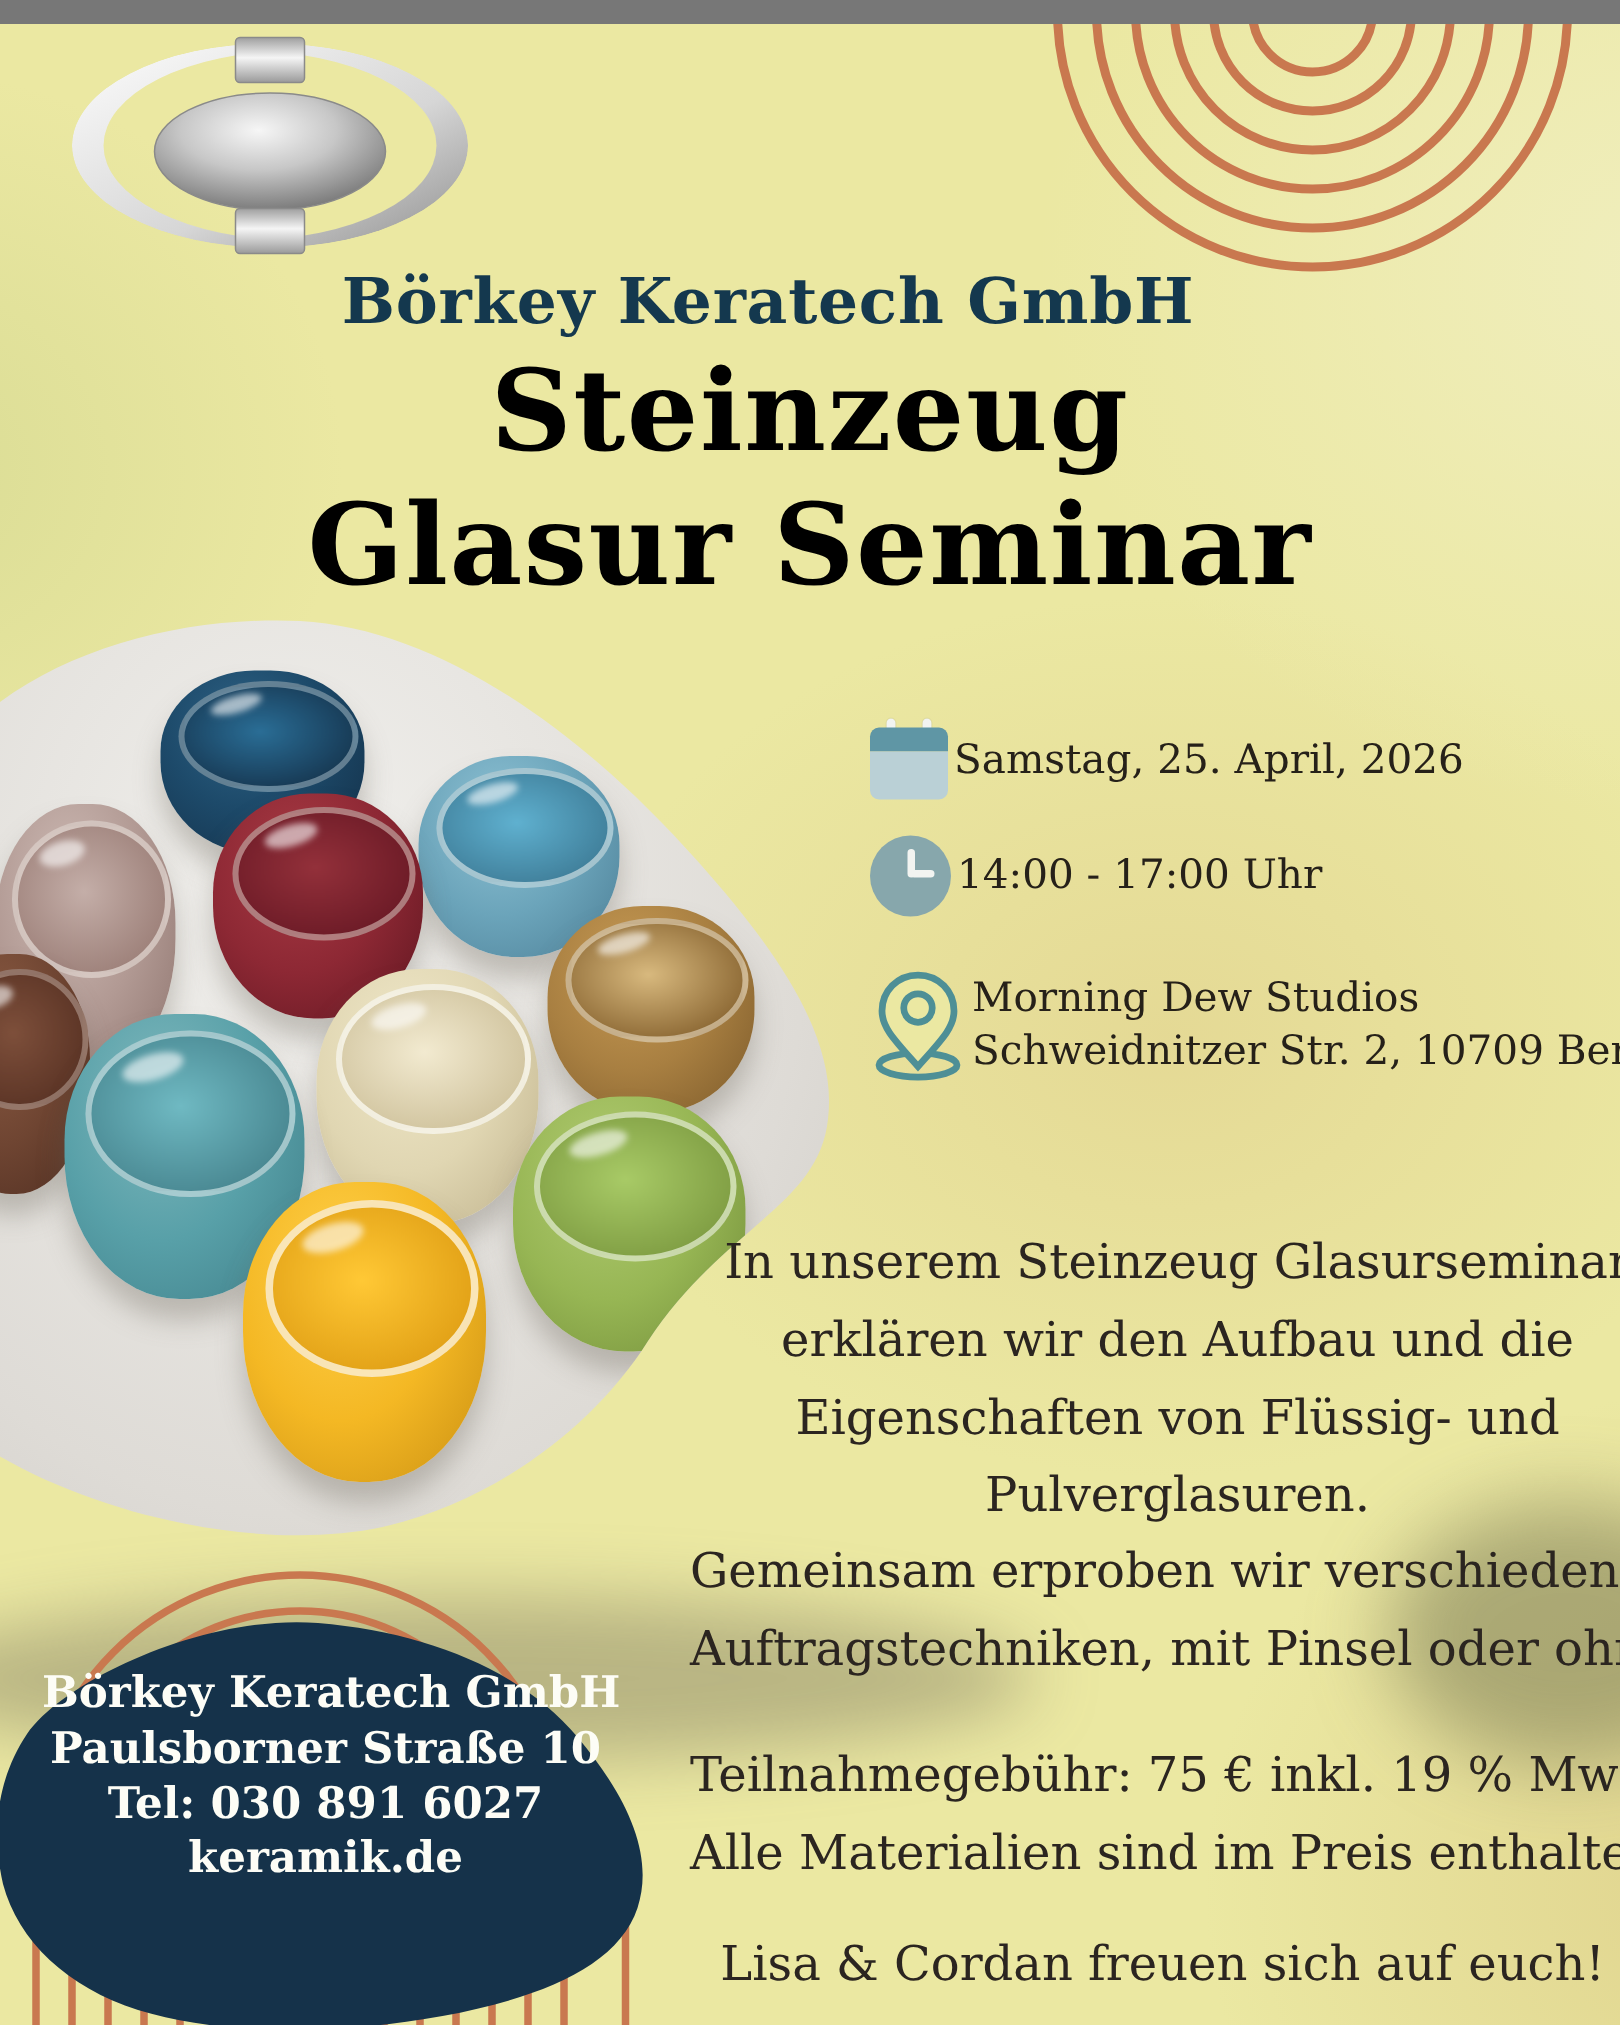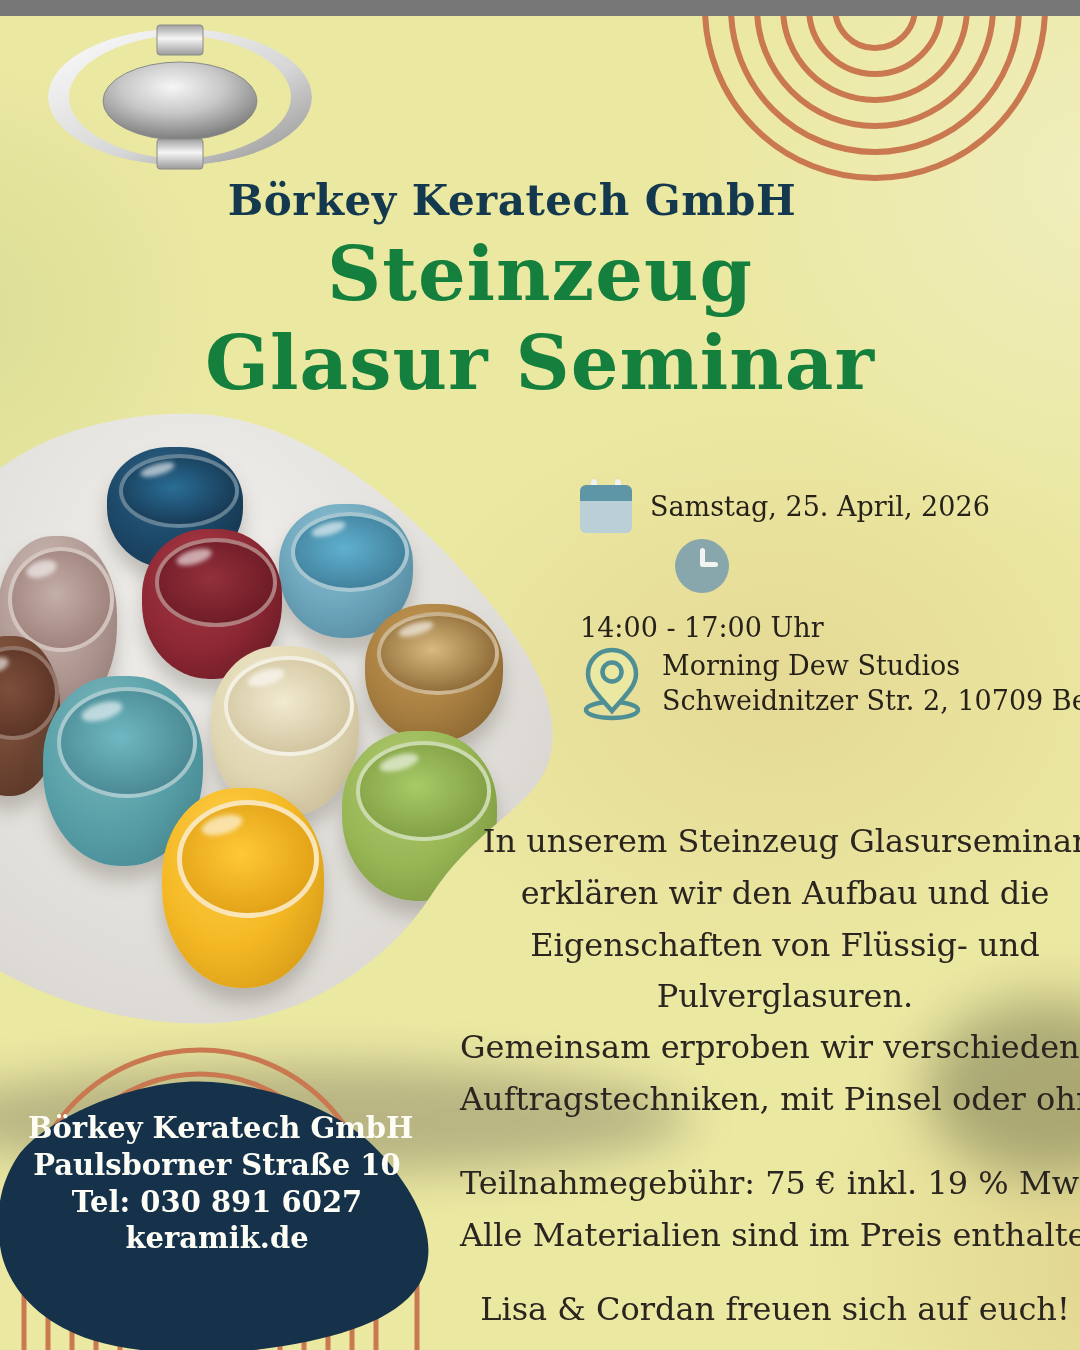--- a/index.html
+++ b/index.html
@@ -18,21 +18,21 @@
   }
   
   .circles-svg{position:absolute;left:660px;top:0;width:420px;height:210px;}
   
   .logo-svg{position:absolute;left:25px;top:6px;width:310px;height:150px;}
   
   .company-title{position:absolute;left:0;top:160px;width:1080px;text-align:center;
     transform:translateX(-28px);font-size:42px;font-weight:700;color:#14384e;
     letter-spacing:.5px;white-space:nowrap;}
   .main-title{position:absolute;left:0;top:214px;width:1080px;text-align:center;
-    font-size:75px;font-weight:700;color:#15803d;line-height:1.18;letter-spacing:1px;}
+    font-size:75px;font-weight:700;color:#000000;line-height:1.18;letter-spacing:1px;}
   .main-title div{white-space:nowrap;}
   
   .photo-shadow-1{position:absolute;left:-70px;top:1048px;width:760px;height:110px;
     border-radius:50%;background:rgba(110,106,86,.40);filter:blur(22px);}
   .photo-shadow-2{position:absolute;left:925px;top:985px;width:240px;height:175px;
     border-radius:50%;background:rgba(98,100,68,.45);filter:blur(26px);}
   
   .photo{position:absolute;left:0;top:390px;width:570px;height:640px;
     clip-path:path("M 0,62 C 55,22 130,5 200,8 C 290,13 385,78 465,168 C 525,235 558,290 552,340 C 546,398 482,412 432,488 C 396,545 330,595 255,612 C 180,628 75,608 0,565 Z");
     background:radial-gradient(ellipse at 35% 30%, #f1f0ed 0%, #dedbd6 65%, #cdcac4 100%);}
@@ -66,24 +66,24 @@
   .cup-brown{left:-42px;top:230px;width:102px;height:160px;
     background:radial-gradient(ellipse at 40% 30%, #8a5a42 0%, #6f4532 50%, #4e2d20 100%);}
   .cup-brown::before{background:radial-gradient(ellipse at 45% 45%, #7d4f3a 0%, #5a3325 80%);border:4px solid rgba(240,230,220,.35);}
   .cup-green{left:342px;top:325px;width:155px;height:170px;
     background:radial-gradient(ellipse at 40% 30%, #b1cb72 0%, #97b654 50%, #718c38 100%);}
   .cup-green::before{background:radial-gradient(ellipse at 45% 45%, #a8ca66 0%, #7e9c42 80%);border:4px solid rgba(250,255,240,.6);}
   .cup-yellow{left:162px;top:382px;width:162px;height:200px;
     background:radial-gradient(ellipse at 40% 30%, #ffd04a 0%, #f4b824 50%, #c98f12 100%);}
   .cup-yellow::before{background:radial-gradient(ellipse at 45% 45%, #ffc835 0%, #e09f15 80%);border:5px solid rgba(255,250,235,.75);}
   
-  .info-row{position:absolute;display:flex;align-items:center;gap:18px;color:#262119;}
+  .info-row{position:absolute;display:flex;align-items:center;gap:4px;color:#262119;}
   .info-row .txt{font-size:27px;line-height:1.28;white-space:nowrap;}
   .row-date{left:580px;top:462px;height:58px;}
-  .row-time{left:580px;top:523px;height:56px;flex-direction:column;}
+  .row-time{left:580px;top:540px;height:56px;}
   .row-location{left:580px;top:628px;height:80px;}
   .cal-icon{position:relative;width:52px;height:56px;flex:0 0 52px;}
   .cal-peg{position:absolute;top:0;width:6px;height:14px;border-radius:3px;background:#f2f4f1;box-shadow:0 0 1px rgba(0,0,0,.2);}
   .cal-head{position:absolute;left:0;top:6px;width:52px;height:16px;background:#5f96a5;border-radius:6px 6px 0 0;}
   .cal-body{position:absolute;left:0;top:22px;width:52px;height:32px;background:#bad0d6;border-radius:0 0 6px 6px;}
   .clock-icon{position:relative;width:54px;height:54px;flex:0 0 54px;border-radius:50%;background:#87a7ac;}
   .clock-icon::before{content:"";position:absolute;left:25px;top:9px;width:5px;height:19px;background:#f2f4f1;border-radius:3px;}
   .clock-icon::after{content:"";position:absolute;left:27px;top:23px;width:16px;height:5px;background:#f2f4f1;border-radius:3px;}
   .pin-svg{width:64px;height:80px;flex:0 0 64px;}
   

